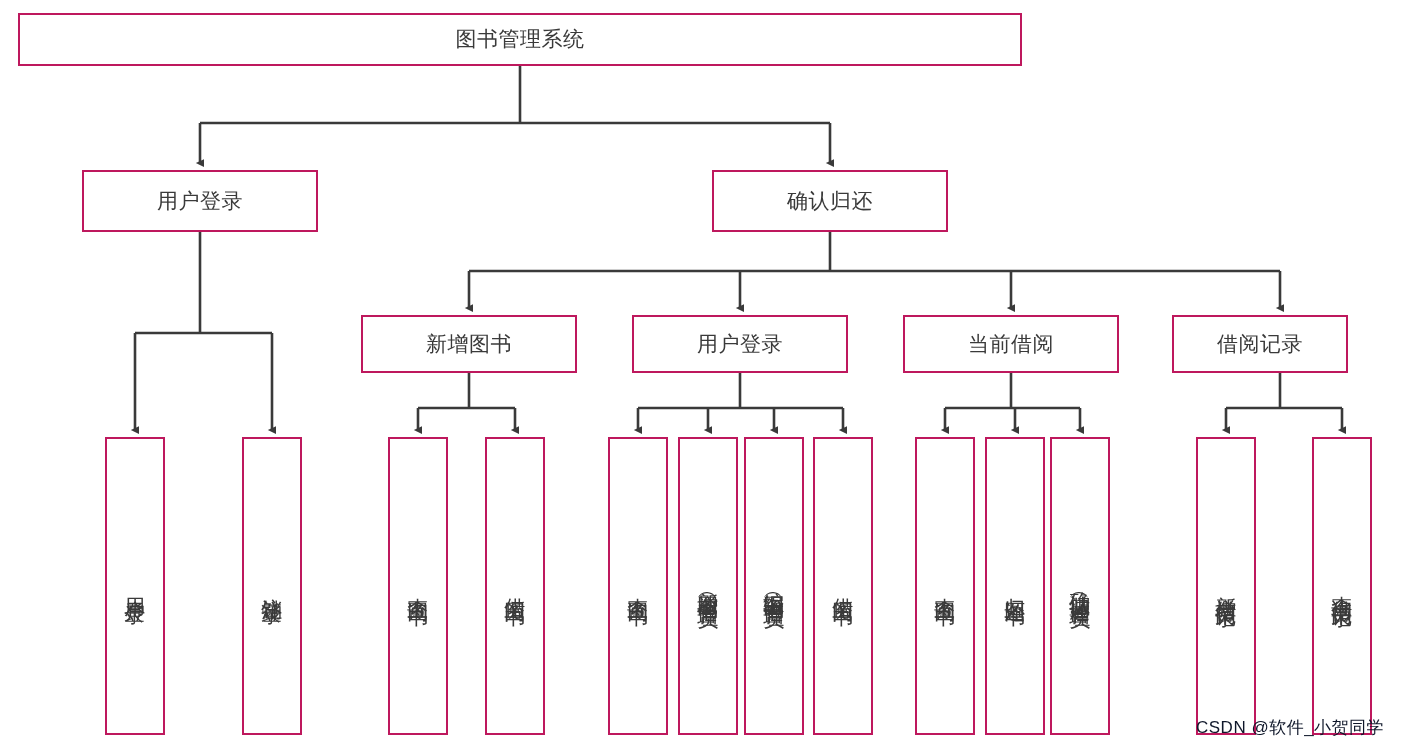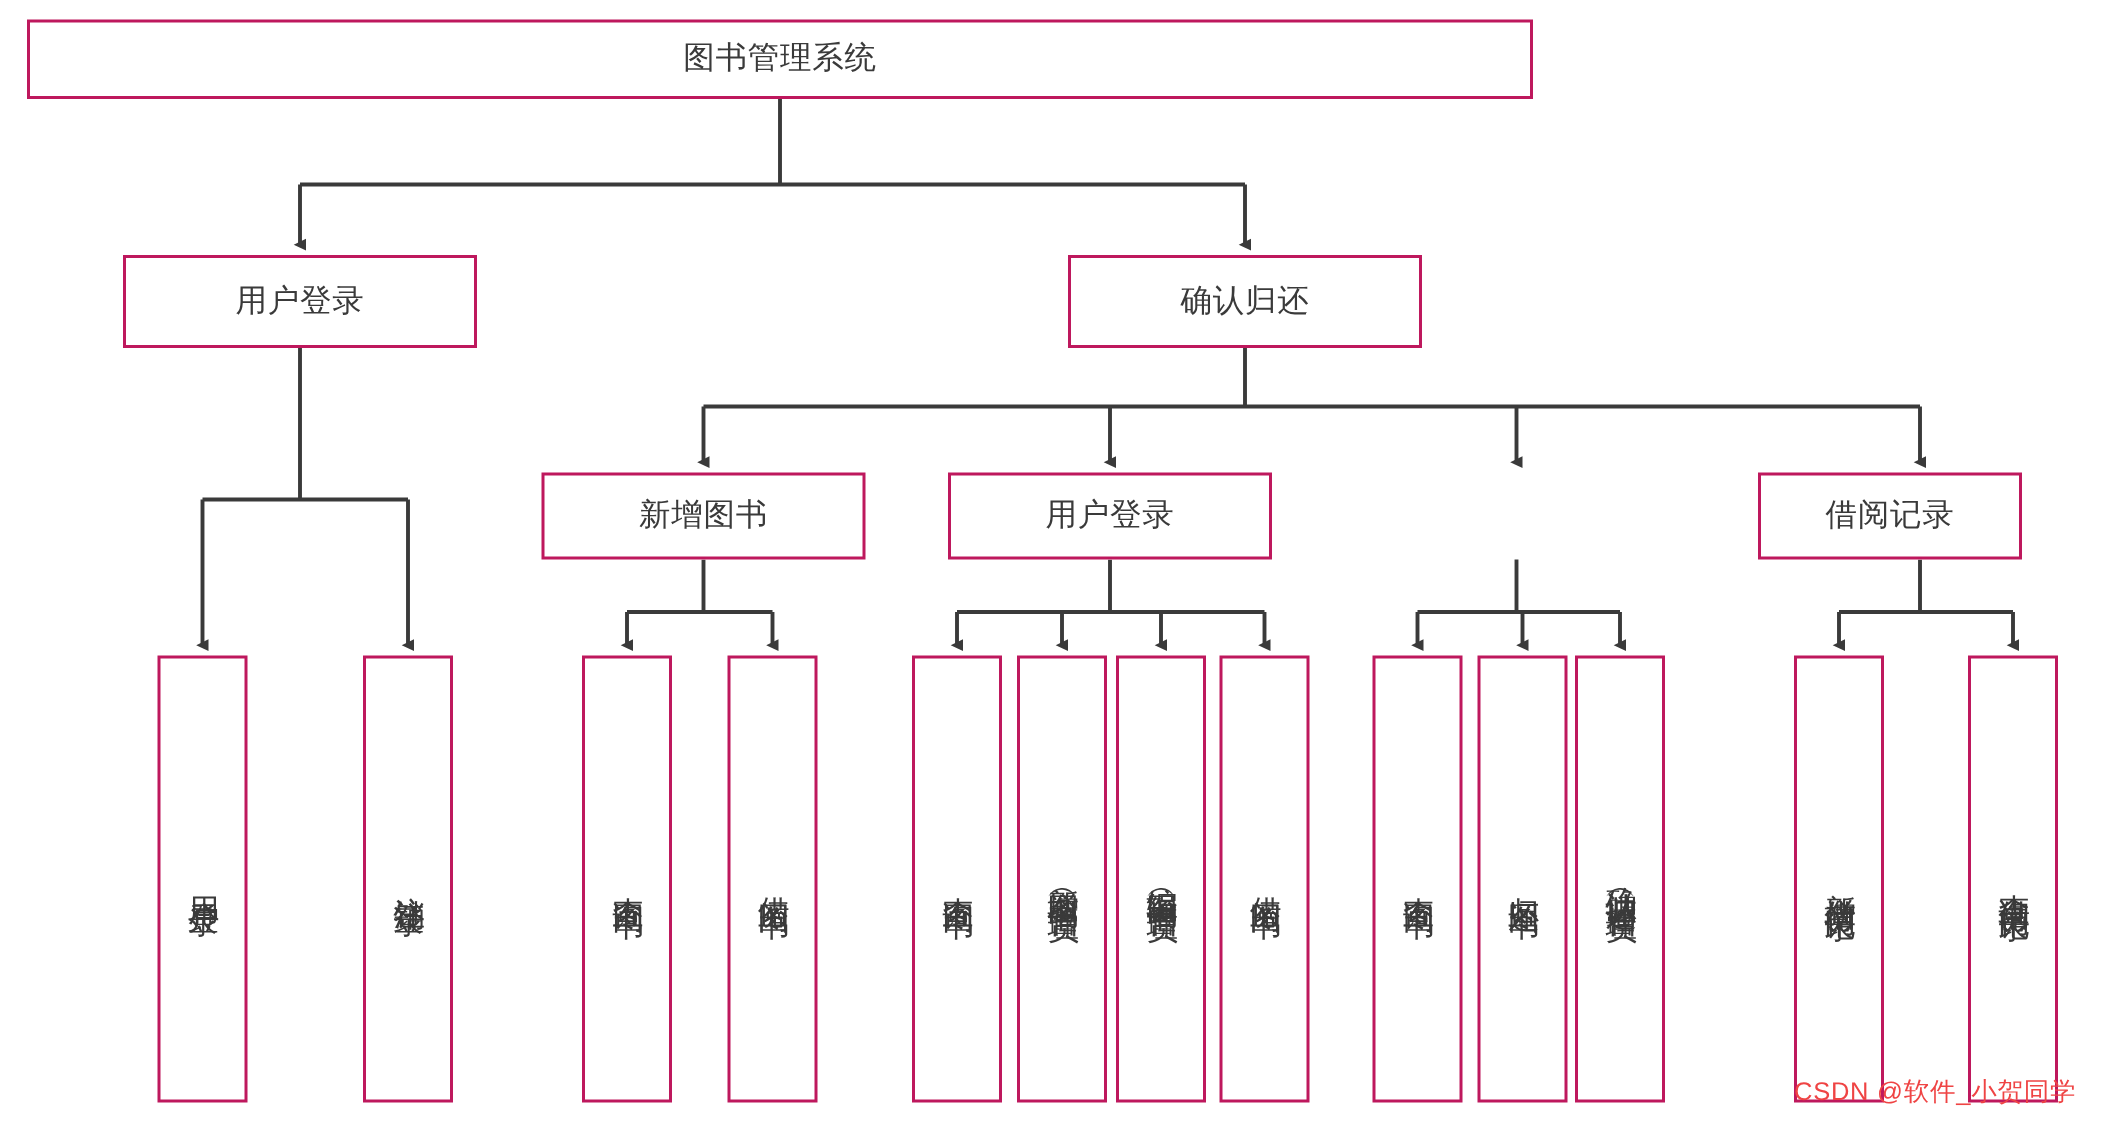--- a/index.html
+++ b/index.html
@@ -54,21 +54,21 @@
     letter-spacing: 2.5px;
     white-space: normal;
     max-height: 260px;
   }
   .node.leaf.tall .label {
     max-height: 285px;
   }
   .watermark {
     position: absolute;
     font-size: 17px;
-    color: #ef4444;
+    color: #0f172a;
     white-space: nowrap;
     letter-spacing: 0.5px;
   }
 </style>
 </head>
 <body>
 
 <div id="canvas">
 
   <svg id="wires" viewBox="0 0 1405 747" xmlns="http://www.w3.org/2000/svg">
@@ -132,20 +132,23 @@
   <div class="node" style="left:712px; top:170px; width:236px; height:62px;">
     <span class="label">确认归还</span>
   </div>
 
   <div class="node" style="left:361px; top:315px; width:216px; height:58px;">
     <span class="label">新增图书</span>
   </div>
   <div class="node" style="left:632px; top:315px; width:216px; height:58px;">
     <span class="label">用户登录</span>
   </div>
+  <div class="node" style="left:903px; top:315px; width:216px; height:58px;">
+    <span class="label">当前借阅</span>
+  </div>
   <div class="node" style="left:1172px; top:315px; width:176px; height:58px;">
     <span class="label">借阅记录</span>
   </div>
 
   <div class="node leaf" style="left:105px; top:437px; width:60px; height:298px;">
     <span class="label">用户登录</span>
   </div>
   <div class="node leaf" style="left:242px; top:437px; width:60px; height:298px;">
     <span class="label">注销登录</span>
   </div>

